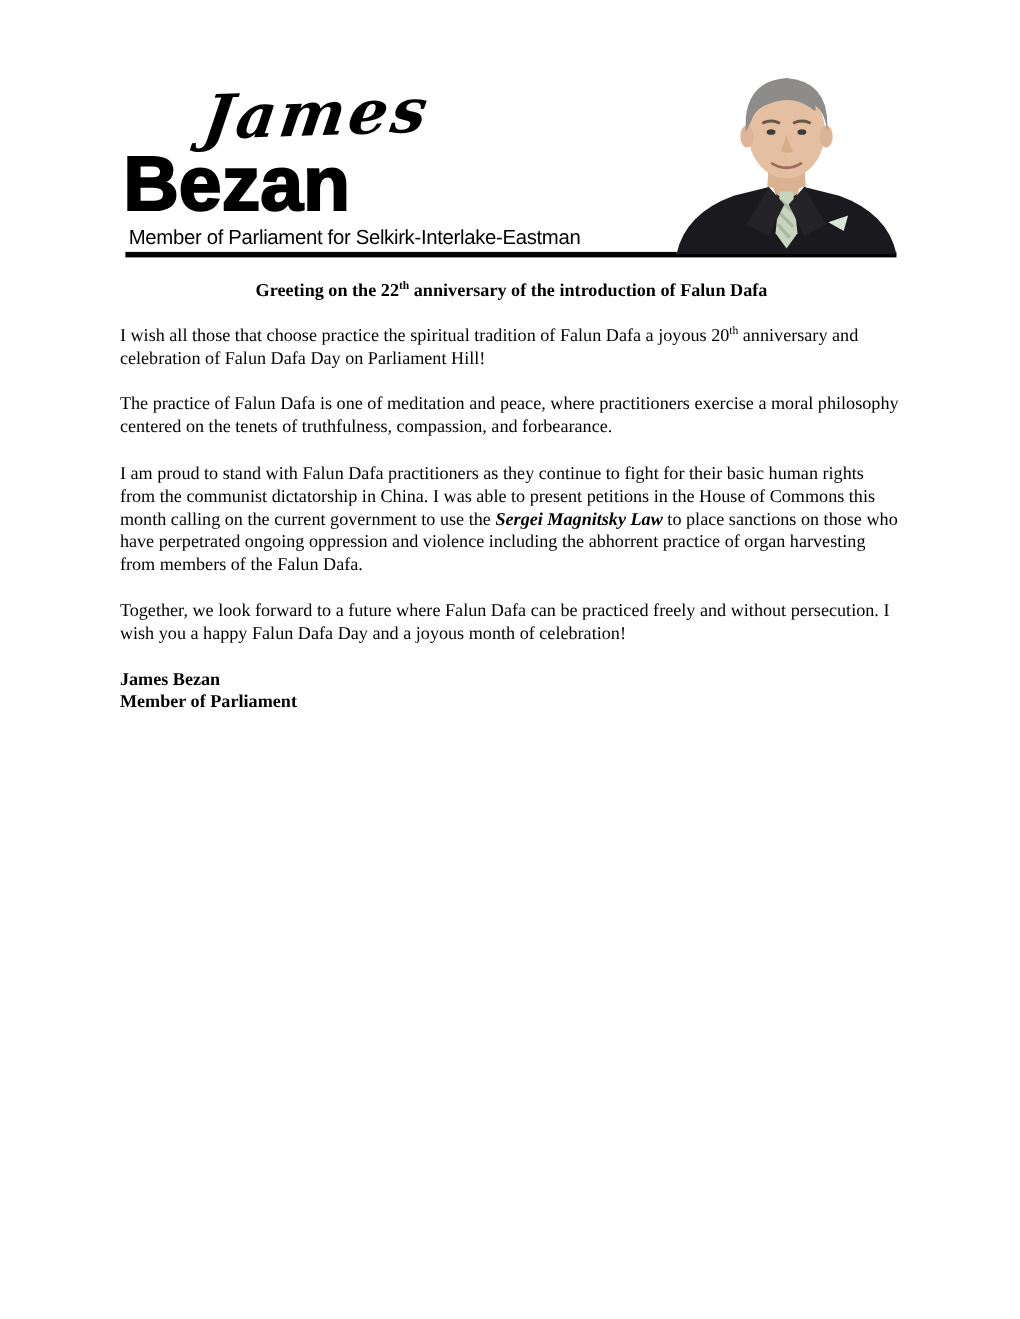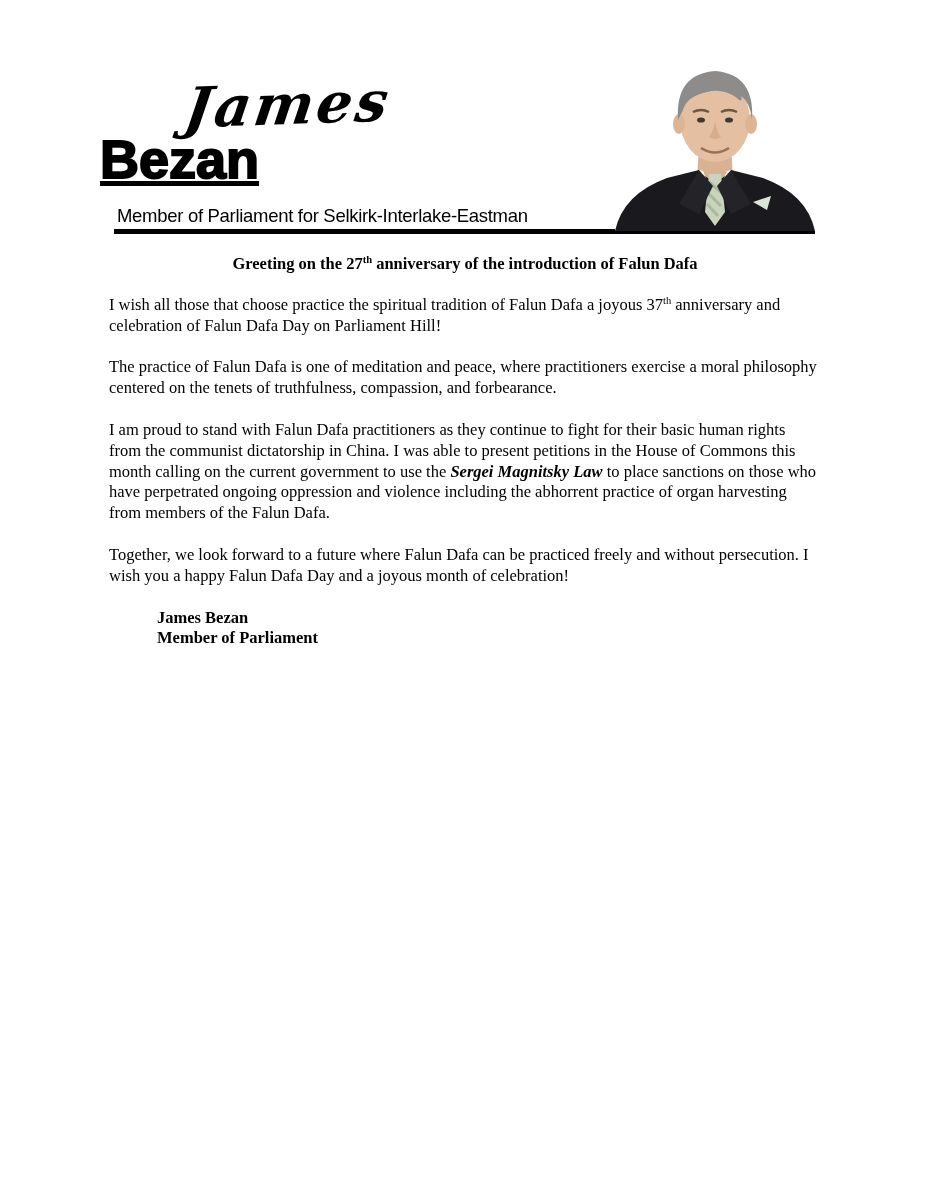--- a/index.html
+++ b/index.html
@@ -21,27 +21,26 @@
   .script-name {
     position: absolute; left: 186px; top: 76px;
     font-family: "DejaVu Serif", serif;
     font-style: italic; font-weight: 700;
     font-size: 56px; line-height: 1;
     letter-spacing: 3px;
     transform: skewX(-10deg) rotate(-2deg);
     z-index: 3;
   }
   .big-name {
-    position: absolute; left: 100px; top: 132px;
+    position: absolute; left: 112px; top: 132px;
     font-family: "Liberation Sans", sans-serif;
-    font-weight: 900; font-size: 54px; line-height: 1;
+    font-weight: 900; font-size: 70px; line-height: 1;
     letter-spacing: 0px;
     -webkit-text-stroke: 2px #000;
     z-index: 2;
-    text-decoration: underline;
   }
   .subtitle {
     position: absolute; left: 117px; top: 206px;
     font-family: "Liberation Sans", sans-serif;
     font-weight: 400; font-size: 18.5px; line-height: 1.1;
     letter-spacing: -0.3px;
     z-index: 2;
   }
   .rule {
     position: absolute; left: 114px; top: 229px;
@@ -64,21 +63,21 @@
     font-size: 16.5px; font-weight: 700;
     text-align: center;
     margin-bottom: 20px;
   }
   .letter-body p { margin-bottom: 21px; }
   sup.sup-th {
     font-size: 10.5px; line-height: 0;
     vertical-align: super;
   }
   em.law { font-style: italic; font-weight: bold; }
-  .signature { font-weight: 700; margin-left: 48px; }
+  .signature { font-weight: 700; }
   .signature div { line-height: 20.8px; }
 </style>
 </head>
 <body>
 
 <div class="page">
 
   <header class="letterhead">
     <div class="script-name">James</div>
     <div class="big-name">Bezan</div>
@@ -120,23 +119,23 @@
         <path d="M84 116 L64 150 L84 160 L98 132 Z" fill="#232328"></path>
         <path d="M116 116 L136 150 L116 160 L102 132 Z" fill="#232328"></path>
 
         <polygon points="138,148 156,142 152,156" fill="#d9e5d7"></polygon>
       </svg>
     </div>
   </header>
 
   <main class="letter-body">
 
-    <h1 class="title"><span>Greeting on the 27</span><sup class="sup-th">th</sup><span> anniversary of the introduction of Falun Dafa</span></h1>
+    <h1 class="title"><span>Greeting on the 22</span><sup class="sup-th">th</sup><span> anniversary of the introduction of Falun Dafa</span></h1>
 
-    <p><span>I wish all those that choose practice the spiritual tradition of Falun Dafa a joyous 37</span><sup class="sup-th">th</sup><span> anniversary and celebration of Falun Dafa Day on Parliament Hill!</span></p>
+    <p><span>I wish all those that choose practice the spiritual tradition of Falun Dafa a joyous 20</span><sup class="sup-th">th</sup><span> anniversary and celebration of Falun Dafa Day on Parliament Hill!</span></p>
 
     <p>The practice of Falun Dafa is one of meditation and peace, where practitioners exercise a moral philosophy centered on the tenets of truthfulness, compassion, and forbearance.</p>
 
     <p><span>I am proud to stand with Falun Dafa practitioners as they continue to fight for their basic human rights from the communist dictatorship in China. I was able to present petitions in the House of Commons this month calling on the current government to use the </span><em class="law">Sergei Magnitsky Law</em><span> to place sanctions on those who have perpetrated ongoing oppression and violence including the abhorrent practice of organ harvesting from members of the Falun Dafa.</span></p>
 
     <p>Together, we look forward to a future where Falun Dafa can be practiced freely and without persecution. I wish you a happy Falun Dafa Day and a joyous month of celebration!</p>
 
     <div class="signature">
       <div>James Bezan</div>
       <div>Member of Parliament</div>

